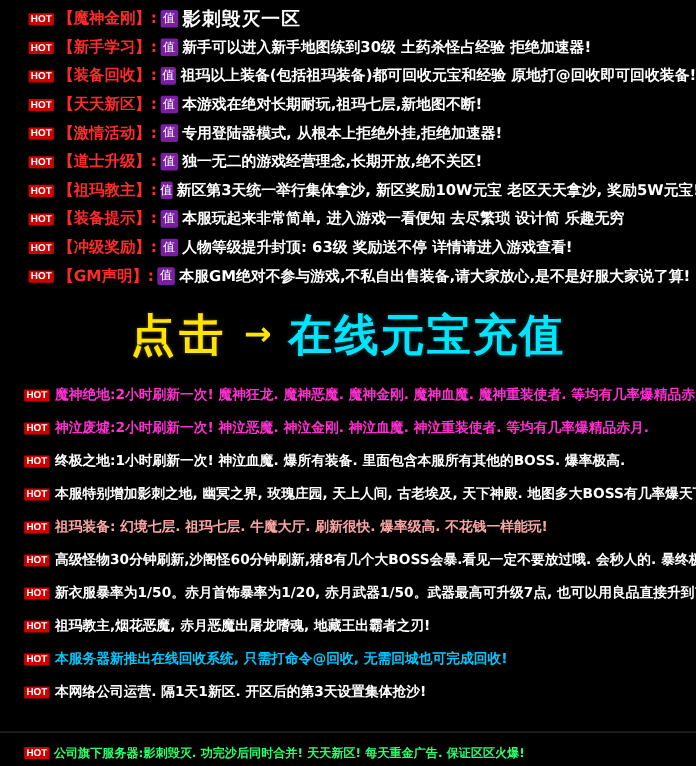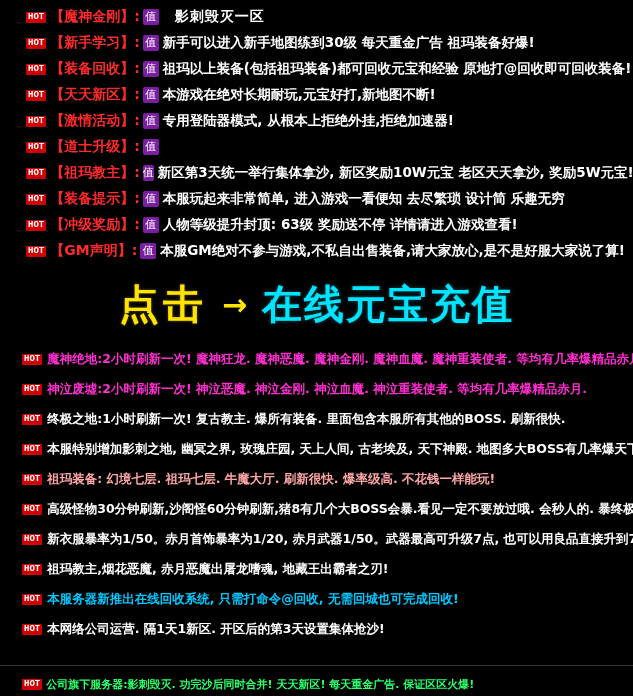--- a/index.html
+++ b/index.html
@@ -36,21 +36,21 @@
   .hot {
     display: inline-block;
     background: #d00000;
     color: #ffffff;
     font-size: 9px;
     font-weight: bold;
     line-height: 11px;
     padding: 0 2px;
     border-radius: 1px;
     margin-right: 4px;
-    font-family: Liberation Mono, monospace;
+    font-family: Liberation Sans, sans-serif;
     letter-spacing: 0;
     text-align: right;
   }
   .tag {
     color: #ff2a2a;
     font-size: 14px;
     font-weight: bold;
     margin-right: 3px;
   }
   .icon-box {
@@ -65,23 +65,22 @@
     margin-right: 4px;
     border-radius: 2px;
     vertical-align: middle;
   }
   .txt {
     color: #ffffff;
     font-size: 13.5px;
     font-weight: bold;
   }
   .row.first .txt {
-    font-size: 14px;
+    font-size: 17px;
     letter-spacing: 1px;
-    margin-left: 12px;
   }
 
   
   .banner {
     height: 68px;
     margin: 6px 0 4px 0;
     display: flex;
     align-items: center;
     justify-content: center;
     gap: 15px;
@@ -155,44 +154,45 @@
     <div class="row first">
       <span class="hot">HOT</span>
       <span class="tag">【魔神金刚】:</span>
       <span class="icon-box">值</span>
       <span class="txt">影刺毁灭一区</span>
     </div>
     <div class="row">
       <span class="hot">HOT</span>
       <span class="tag">【新手学习】:</span>
       <span class="icon-box">值</span>
-      <span class="txt">新手可以进入新手地图练到30级 每天重金广告 祖玛装备好爆!</span>
+      <span class="txt">新手可以进入新手地图练到30级 土药杀怪占经验 拒绝加速器!</span>
     </div>
     <div class="row">
       <span class="hot">HOT</span>
       <span class="tag">【装备回收】:</span>
       <span class="icon-box">值</span>
       <span class="txt">祖玛以上装备(包括祖玛装备)都可回收元宝和经验 原地打@回收即可回收装备!</span>
     </div>
     <div class="row">
       <span class="hot">HOT</span>
       <span class="tag">【天天新区】:</span>
       <span class="icon-box">值</span>
-      <span class="txt">本游戏在绝对长期耐玩,元宝好打,新地图不断!</span>
+      <span class="txt">本游戏在绝对长期耐玩,祖玛七层,新地图不断!</span>
     </div>
     <div class="row">
       <span class="hot">HOT</span>
       <span class="tag">【激情活动】:</span>
       <span class="icon-box">值</span>
       <span class="txt">专用登陆器模式, 从根本上拒绝外挂,拒绝加速器!</span>
     </div>
     <div class="row">
       <span class="hot">HOT</span>
       <span class="tag">【道士升级】:</span>
       <span class="icon-box">值</span>
+      <span class="txt">独一无二的游戏经营理念,长期开放,绝不关区!</span>
     </div>
     <div class="row">
       <span class="hot">HOT</span>
       <span class="tag">【祖玛教主】:</span>
       <span class="icon-box">值</span>
       <span class="txt">新区第3天统一举行集体拿沙, 新区奖励10W元宝 老区天天拿沙, 奖励5W元宝!</span>
     </div>
     <div class="row">
       <span class="hot">HOT</span>
       <span class="tag">【装备提示】:</span>
@@ -223,21 +223,21 @@
     <div class="bline">
       <span class="hot">HOT</span>
       <span class="btxt c-magenta">魔神绝地:2小时刷新一次! 魔神狂龙. 魔神恶魔. 魔神金刚. 魔神血魔. 魔神重装使者. 等均有几率爆精品赤月.</span>
     </div>
     <div class="bline">
       <span class="hot">HOT</span>
       <span class="btxt c-magenta">神泣废墟:2小时刷新一次! 神泣恶魔. 神泣金刚. 神泣血魔. 神泣重装使者. 等均有几率爆精品赤月.</span>
     </div>
     <div class="bline">
       <span class="hot">HOT</span>
-      <span class="btxt c-white">终极之地:1小时刷新一次! 复古教主. 爆所有装备. 里面包含本服所有其他的BOSS. 刷新很快.</span>
+      <span class="btxt c-white">终极之地:1小时刷新一次! 神泣血魔. 爆所有装备. 里面包含本服所有其他的BOSS. 爆率极高.</span>
     </div>
     <div class="bline">
       <span class="hot">HOT</span>
       <span class="btxt c-white">本服特别增加影刺之地, 幽冥之界, 玫瑰庄园, 天上人间, 古老埃及, 天下神殿. 地图多大BOSS有几率爆天下装备!</span>
     </div>
     <div class="bline">
       <span class="hot">HOT</span>
       <span class="btxt c-yellow">祖玛装备: 幻境七层. 祖玛七层. 牛魔大厅. 刷新很快. 爆率级高. 不花钱一样能玩!</span>
     </div>
     <div class="bline">

